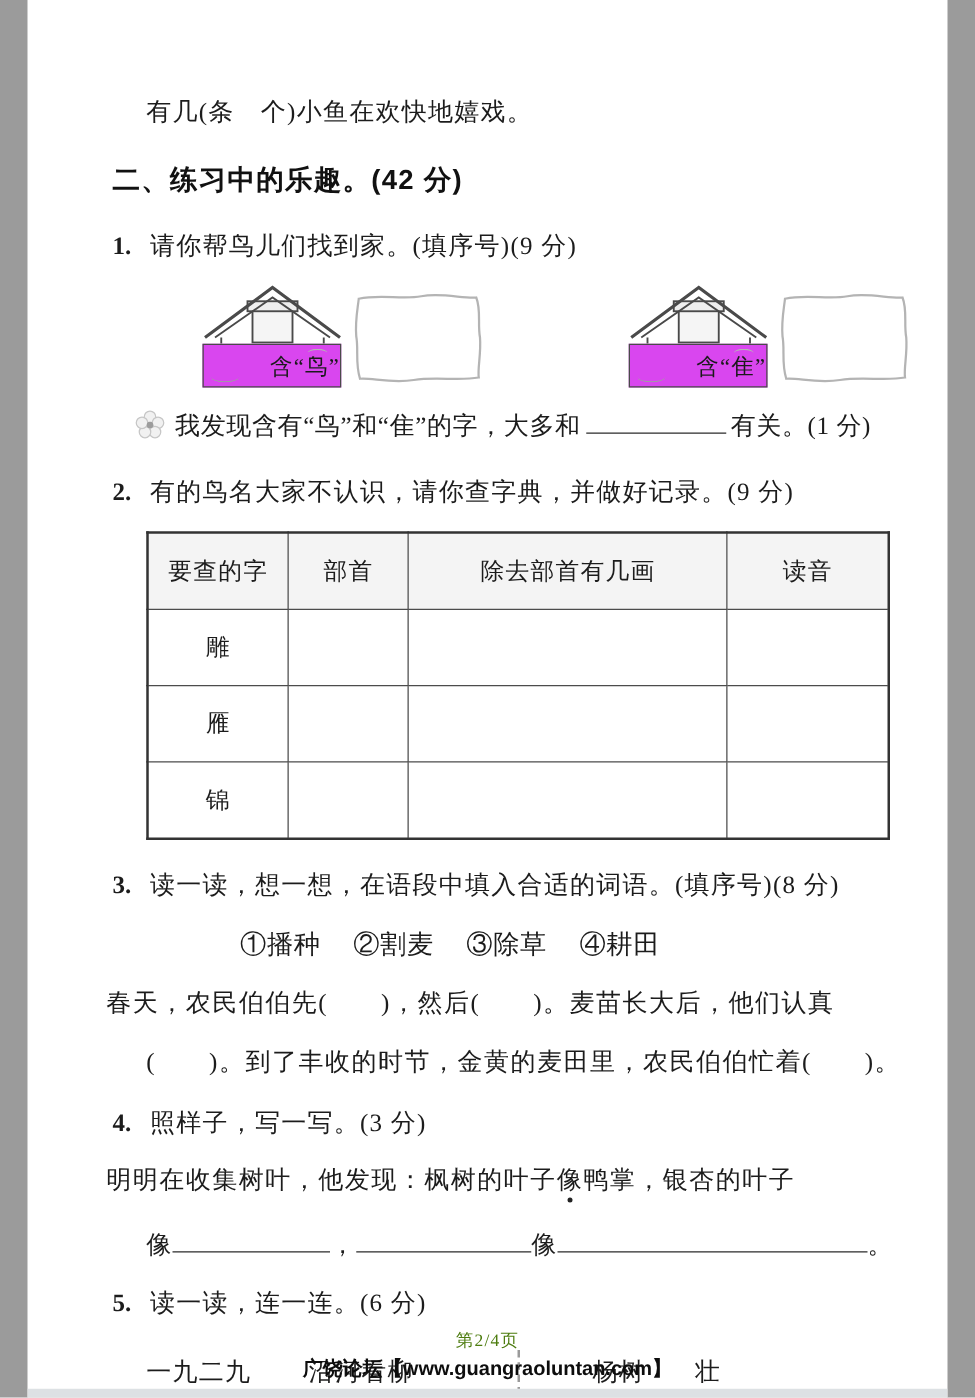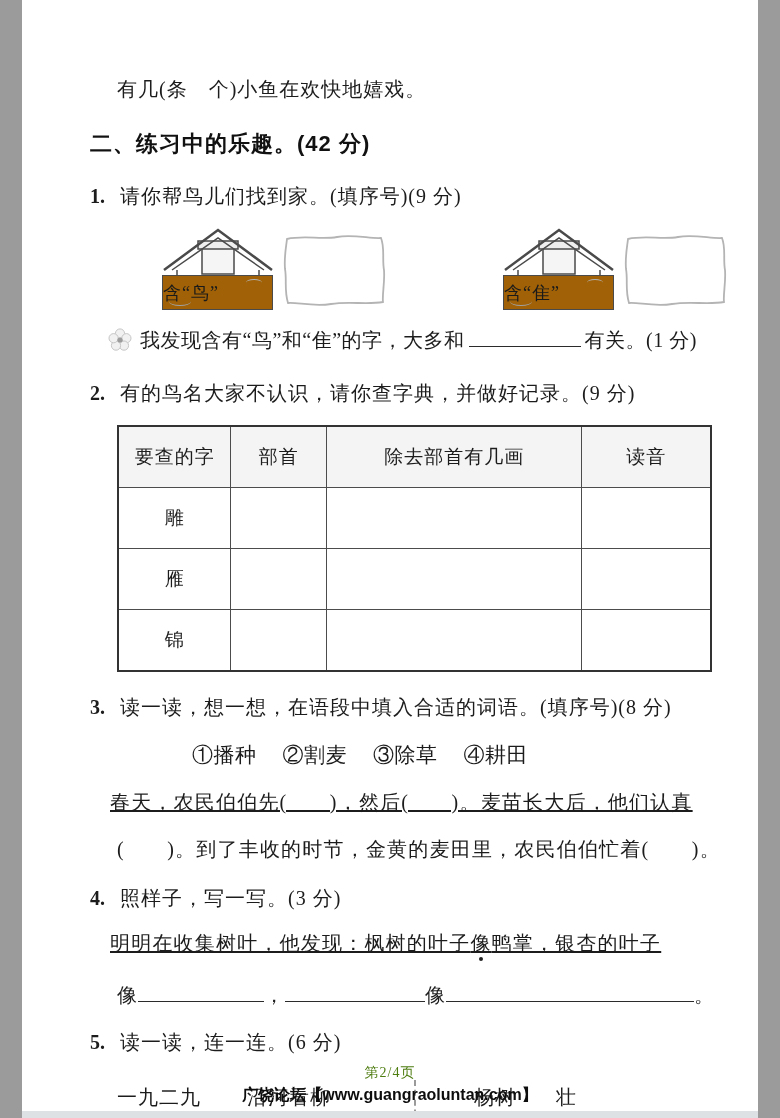--- a/index.html
+++ b/index.html
@@ -37,23 +37,23 @@
     margin:18px 0 0 140px;
     display:flex; align-items:flex-end; gap:6px;
   }
   .house-group { display:flex; align-items:flex-end; gap:5px; }
   .house-group + .house-group { margin-left:108px; }
   .house { width:112px; }
   .house svg { display:block; }
   .house-sign {
     position:relative;
     width:109px; height:33px;
-    background:#a16207;
+    background:#d946ef;
     border:1.5px solid #4a4a4a;
-    display:flex; align-items:center; justify-content:flex-start;
+    display:flex; align-items:center; justify-content:flex-end;
     font-size:18px; letter-spacing:1px; color:#1a1a1a;
   }
   .house-sign .grain {
     position:absolute; left:6px; bottom:3px;
     width:22px; height:8px;
     border-bottom:1px solid #9f9f9f;
     border-radius:50%;
   }
   .house-sign .grain2 {
     position:absolute; right:10px; top:3px;
@@ -87,21 +87,21 @@
   .lookup-table thead th { background:#f4f4f4; }
   .col-char { width:105px; } .col-radical { width:85px; }
   .col-strokes { width:280px; } .col-pron { width:125px; }
 
   .q3-options {
     margin:20px 0 0 170px;
     display:flex; gap:26px;
     font-size:21px; letter-spacing:0.5px;
   }
   .passage { font-size:20px; letter-spacing:1.2px; margin-top:20px; }
-  .indent-1 { margin-left:88px;text-decoration:underline; }
+  .indent-1 { margin-left:63px; }
   .indent-0 { margin-left:95px; }
 
   .emph { position:relative; }
   .emph::after {
     content:""; position:absolute; left:50%; bottom:-7px;
     width:4px; height:4px; border-radius:50%;
     background:#222; transform:translateX(-50%);
   }
 
   .q4-blank-line {

